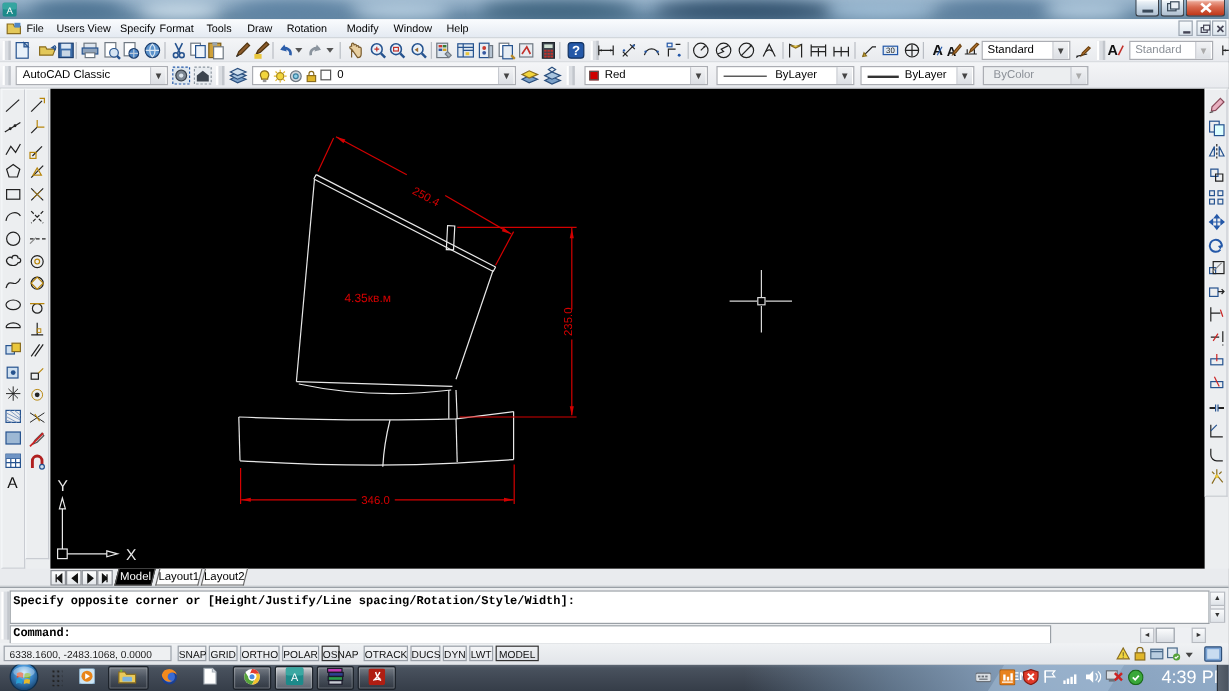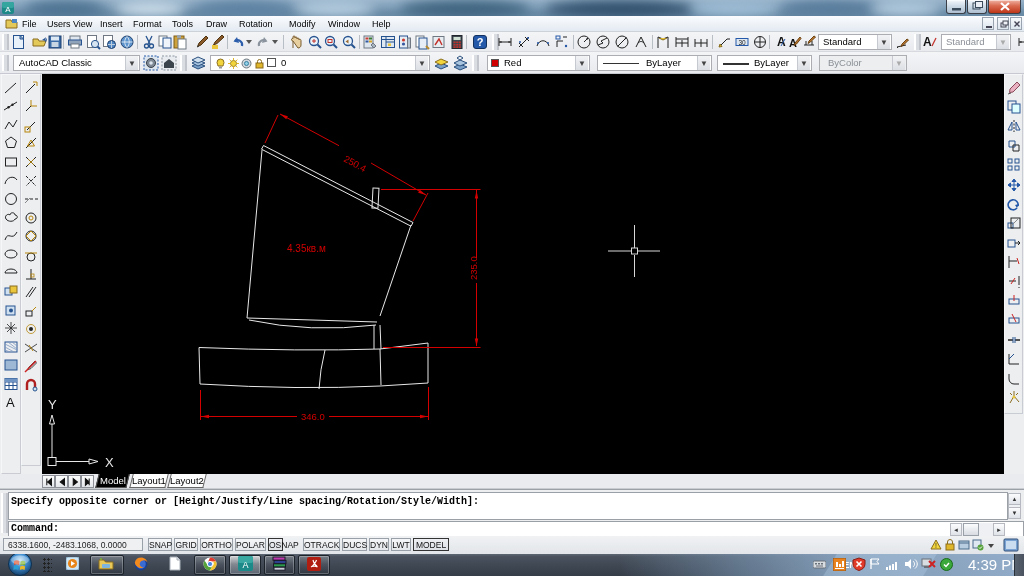--- a/index.html
+++ b/index.html
@@ -22,21 +22,21 @@
 #canvas{position:absolute;left:42px;top:0;width:962px;height:400px;background:#000}
 #ldock{position:absolute;left:0;top:0;width:42px;height:400px;background:#eceef0}
 #rdock{position:absolute;left:1004px;top:0;width:20px;height:400px;background:#eceef0}
 .tbpanel{position:absolute;background:#eceef0;border:1px solid #c9ccd2;border-top:1px solid #f6f7f9;border-left:1px solid #f6f7f9}
 #tabs{left:0;top:474px;width:1024px;height:15px;background:#e9ebee;border-bottom:1px solid #c9ccd0}
 .navbtn{position:absolute;top:1px;width:13px;height:13px;background:linear-gradient(180deg,#fdfdfd,#e3e6ea);border:1px solid #8d9096;font-size:7px;line-height:11px;text-align:center;color:#111}
 .tab{position:absolute;top:0;height:14px;font-size:9.5px;text-align:center;line-height:14px}
 #cmd{left:0;top:489px;width:1024px;height:47px;background:#eceef0;border-top:1px solid #9aa0a6}
 #cmdtext1{position:absolute;left:8px;top:2px;width:1000px;height:28px;background:#fff;border:1px solid #9aa0a6;
  font-family:"Liberation Mono",monospace;font-size:10px;font-weight:bold;color:#000;padding:3px 2px 0 2px}
-#cmdtext2{position:absolute;left:8px;top:31px;width:1016px;height:16px;background:#fff;border:1px solid #9aa0a6;
+#cmdtext2{position:absolute;left:8px;top:31px;width:868px;height:16px;background:#fff;border:1px solid #9aa0a6;
  font-family:"Liberation Mono",monospace;font-size:10px;font-weight:bold;color:#000;padding:1px 2px 0 2px}
 #status{left:0;top:536px;width:1024px;height:18px;background:linear-gradient(180deg,#f0f2f4,#e2e5e9)}
 .sbtn{position:absolute;top:2px;height:13px;font-size:8.5px;color:#111;text-align:center;
  background:linear-gradient(180deg,#f5f6f8,#e4e7eb);border:1px solid #9aa0a8;line-height:13px}
 #coords{position:absolute;left:3px;top:2px;width:140px;height:13px;background:#eef0f2;border:1px solid #9aa0a8;
  font-size:8.5px;color:#222;line-height:13px;padding-left:4px}
 #taskbar{left:0;top:554px;width:1024px;height:22px;background:linear-gradient(180deg,#5d6773 0%,#49525e 12%,#3f4753 55%,#353d48 100%);overflow:hidden}
 .tbtn{position:absolute;top:1px;width:32px;height:20px;border:1px solid #1d232b;border-radius:2px;
  background:linear-gradient(180deg,rgba(255,255,255,.25),rgba(255,255,255,.06) 45%,rgba(0,0,0,.12));box-shadow:inset 0 0 0 1px rgba(255,255,255,.25)}
 .tbtn.active{background:linear-gradient(180deg,rgba(255,255,255,.75),rgba(255,255,255,.35) 45%,rgba(200,215,230,.25))}
@@ -78,21 +78,21 @@
     </div>
 </div>
 <div id="menubar" class="abs">
 <svg class="abs" style="left:5px;top:1px" width="13" height="13" viewBox="0 0 13 13">
       <path d="M1 11V3h5l1 2h5v6z" fill="#e3c85a" stroke="#8a6d1f"></path>
       <rect x="7" y="2" width="5" height="4" fill="#4f86c4"></rect>
     </svg>
 <div class="menuitem" style="left:22px">File</div>
 <div class="menuitem" style="left:47px">Users</div>
 <div class="menuitem" style="left:73px">View</div>
-<div class="menuitem" style="left:100px">Insert</div>
+<div class="menuitem" style="left:100px">Specify</div>
 <div class="menuitem" style="left:133px">Format</div>
 <div class="menuitem" style="left:172px">Tools</div>
 <div class="menuitem" style="left:206px">Draw</div>
 <div class="menuitem" style="left:239px">Rotation</div>
 <div class="menuitem" style="left:289px">Modify</div>
 <div class="menuitem" style="left:328px">Window</div>
 <div class="menuitem" style="left:372px">Help</div>
 <div class="abs" style="left:982px;top:1px;width:12px;height:13px;background:linear-gradient(180deg,#f7fafc,#dde6ee);border:1px solid #9aa4b0">
       <svg width="12" height="12" viewBox="0 0 12 12">
         <rect x="3" y="8" width="6" height="2" fill="#445"></rect>

